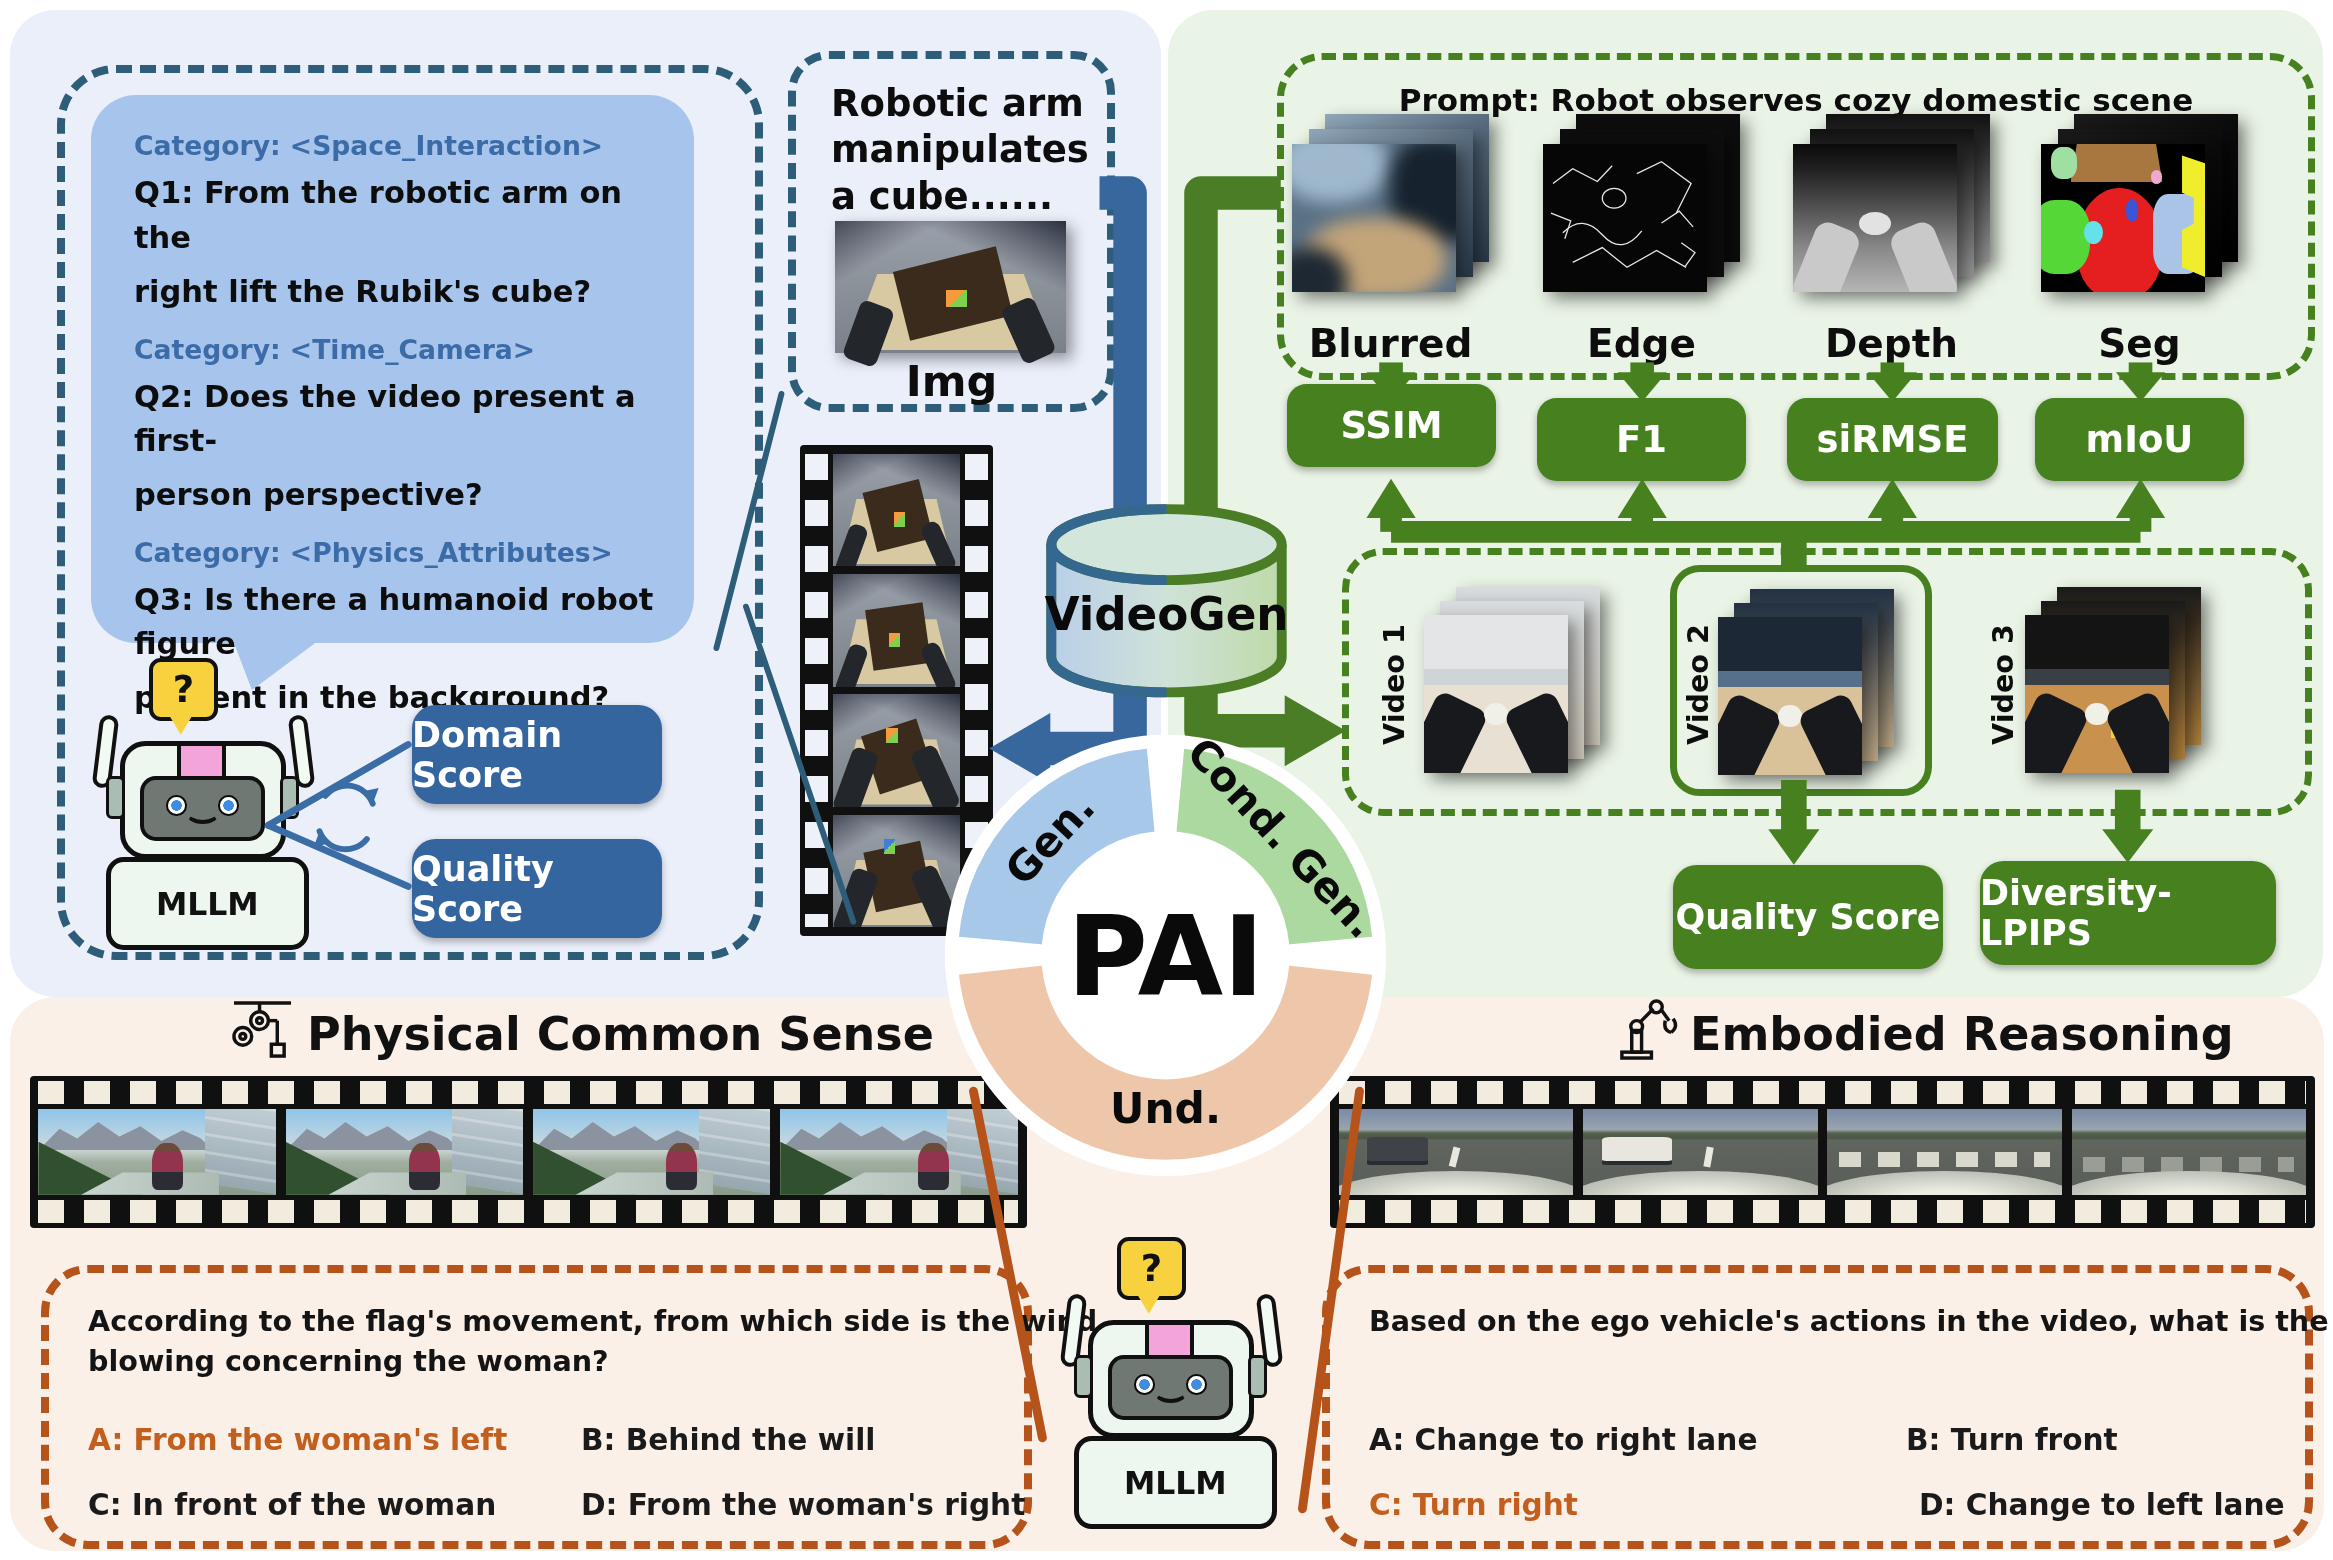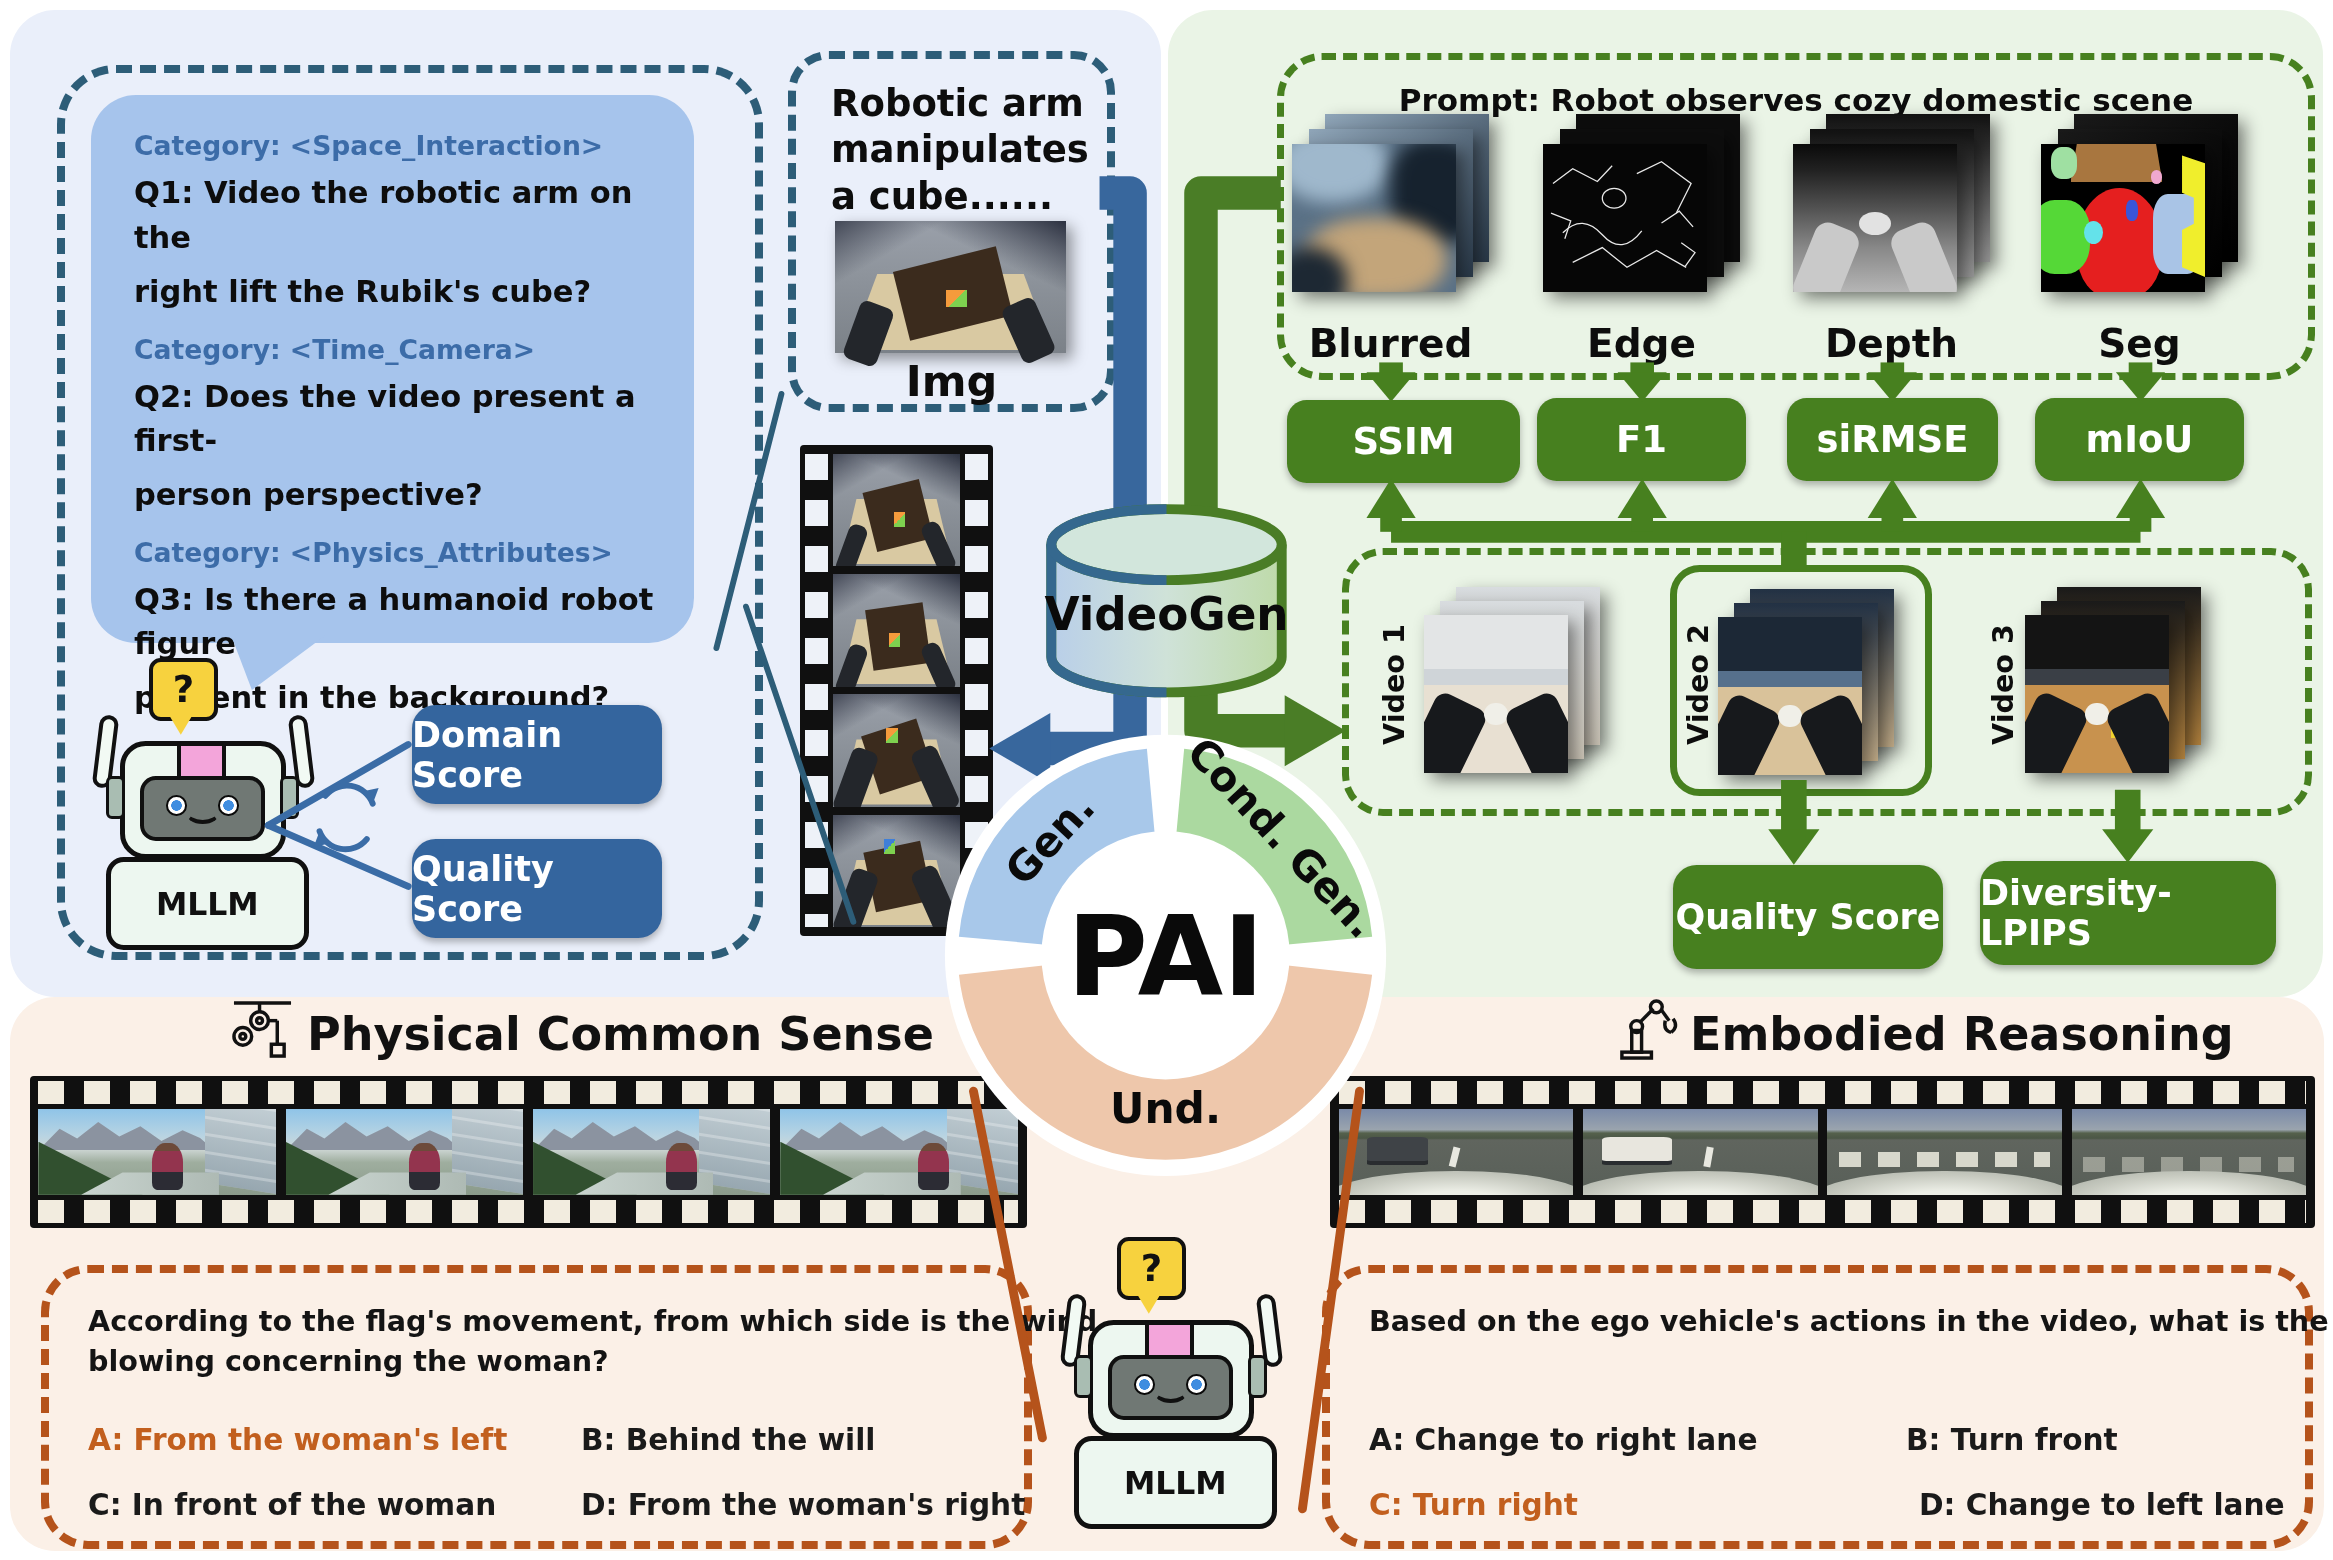--- a/index.html
+++ b/index.html
@@ -166,21 +166,21 @@
 <div class="canvas">
 
   <div class="region region-gen"></div>
   <div class="region region-cond"></div>
   <div class="region region-und"></div>
 
   <div class="abs dash-blue" style="left:57px;top:65px;width:690px;height:879px;"></div>
 
   <div class="abs bubble">
     <div class="cat">Category: &lt;Space_Interaction&gt;</div>
-    <div class="qline">Q1: Video the robotic arm on the</div>
+    <div class="qline">Q1: From the robotic arm on the</div>
     <div class="qline">right lift the Rubik's cube?</div>
     <div class="cat">Category: &lt;Time_Camera&gt;</div>
     <div class="qline">Q2: Does the video present a first-</div>
     <div class="qline">person perspective?</div>
     <div class="cat">Category: &lt;Physics_Attributes&gt;</div>
     <div class="qline">Q3: Is there a humanoid robot figure</div>
     <div class="qline">present in the background?</div>
   </div>
   <div class="abs bubble-tail"></div>
 
@@ -310,21 +310,21 @@
         <div class="sg-mint"></div>
         <div class="sg-pink"></div>
         <div class="sg-blue"></div>
     </div>
   </div>
   <div class="mod-label" style="left:1292px;">Blurred</div>
   <div class="mod-label" style="left:1543px;">Edge</div>
   <div class="mod-label" style="left:1793px;">Depth</div>
   <div class="mod-label" style="left:2041px;">Seg</div>
 
-  <div class="btn btn-green" style="left:1287px;top:400px;width:233px;height:83px;">SSIM</div>
+  <div class="btn btn-green" style="left:1287px;top:384px;width:209px;height:83px;">SSIM</div>
   <div class="btn btn-green" style="left:1537px;top:398px;width:209px;height:83px;">F1</div>
   <div class="btn btn-green" style="left:1787px;top:398px;width:211px;height:83px;">siRMSE</div>
   <div class="btn btn-green" style="left:2035px;top:398px;width:209px;height:83px;">mIoU</div>
 
   <div class="abs dash-green" style="left:1342px;top:548px;width:956px;height:254px;border-radius:41px;"></div>
   <div class="v2box"></div>
 
   <div class="vid-label" style="left:1377px;top:591px;">Video 1</div>
   <div class="stack v1" style="left:1424px;top:587px;width:175px;height:193px;">
     <div class="layer v-layer vl1 ghost-v1"></div>

